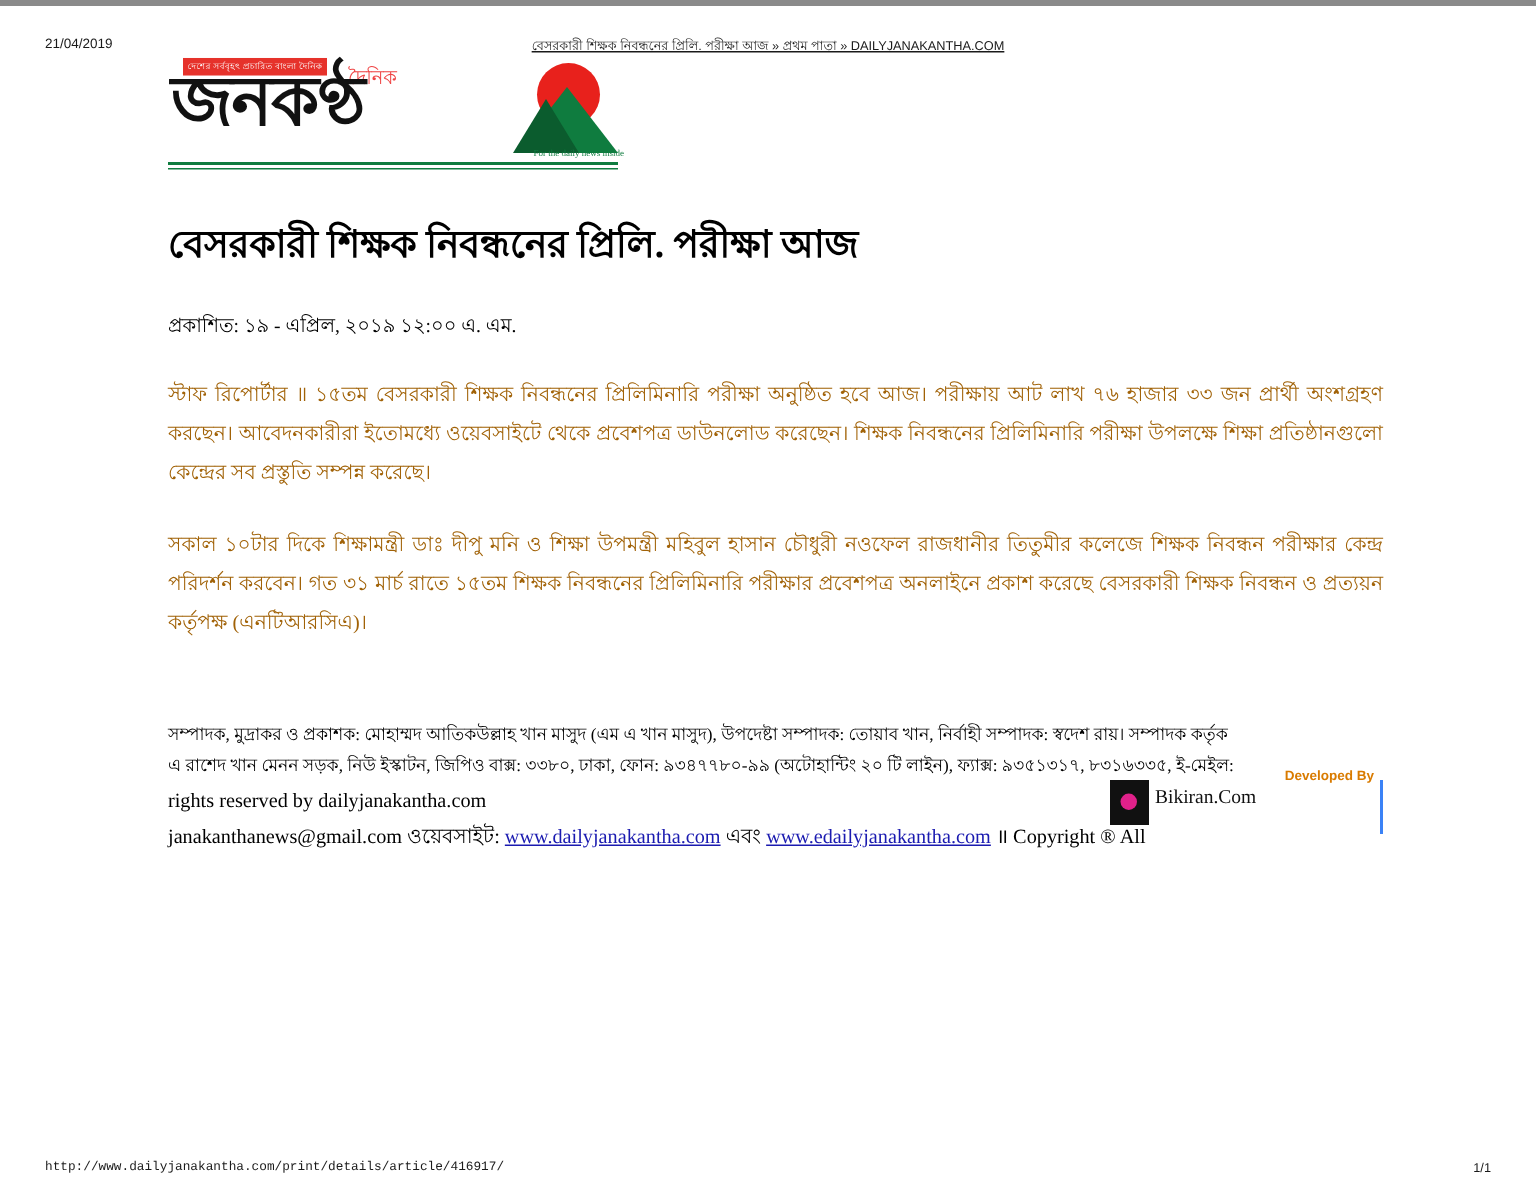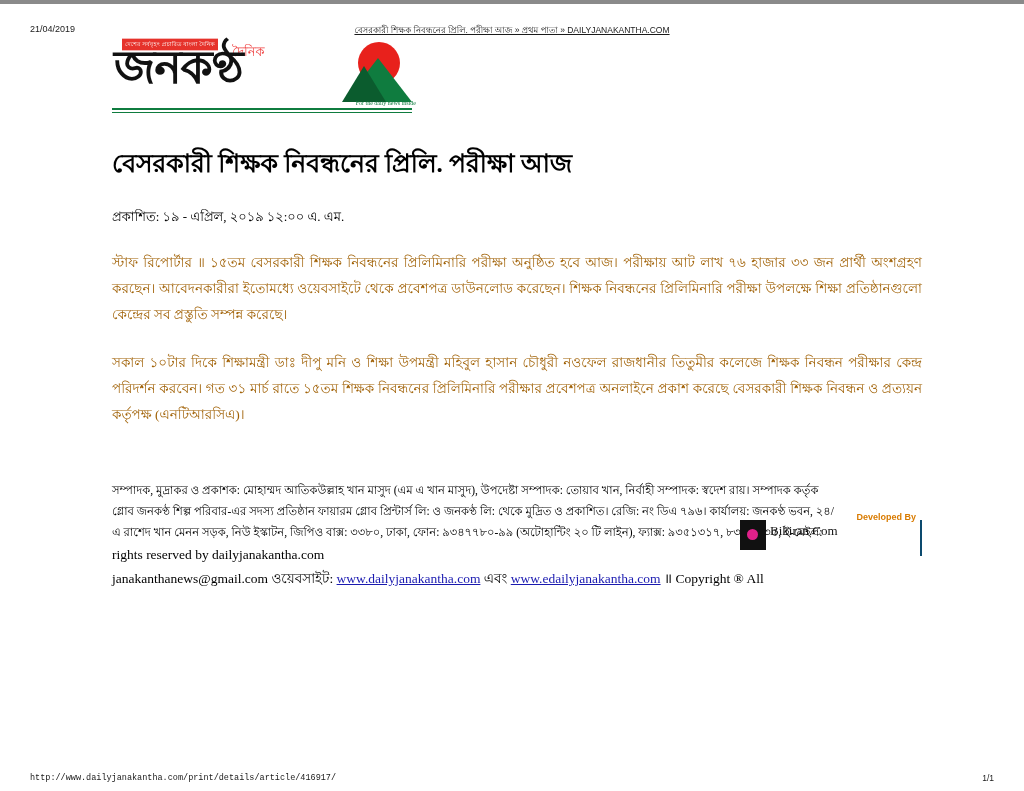--- a/index.html
+++ b/index.html
@@ -198,21 +198,21 @@
     text-decoration: underline;
   }
 
   
   .credit {
     position: absolute;
     right: 102px;
     top: 516px;
     width: 180px;
     height: 36px;
-    border-right: 2px solid #0c4a6e;
+    border-right: 2px solid #3b82f6;
   }
   .credit .dev-by {
     position: absolute;
     right: 4px;
     top: -8px;
     font-family: "Liberation Sans", sans-serif;
     font-size: 9px;
     font-weight: bold;
     color: #d97b00;
   }
@@ -272,21 +272,20 @@
 
     <div class="published">প্রকাশিত: ১৯ - এপ্রিল, ২০১৯ ১২:০০ এ. এম.</div>
 
     <div class="article">
       <p>স্টাফ রিপোর্টার ॥ ১৫তম বেসরকারী শিক্ষক নিবন্ধনের প্রিলিমিনারি পরীক্ষা অনুষ্ঠিত হবে আজ। পরীক্ষায় আট লাখ ৭৬ হাজার ৩৩ জন প্রার্থী অংশগ্রহণ করছেন। আবেদনকারীরা ইতোমধ্যে ওয়েবসাইটে থেকে প্রবেশপত্র ডাউনলোড করেছেন। শিক্ষক নিবন্ধনের প্রিলিমিনারি পরীক্ষা উপলক্ষে শিক্ষা প্রতিষ্ঠানগুলো কেন্দ্রের সব প্রস্তুতি সম্পন্ন করেছে।</p>
       <p>সকাল ১০টার দিকে শিক্ষামন্ত্রী ডাঃ দীপু মনি ও শিক্ষা উপমন্ত্রী মহিবুল হাসান চৌধুরী নওফেল রাজধানীর তিতুমীর কলেজে শিক্ষক নিবন্ধন পরীক্ষার কেন্দ্র পরিদর্শন করবেন। গত ৩১ মার্চ রাতে ১৫তম শিক্ষক নিবন্ধনের প্রিলিমিনারি পরীক্ষার প্রবেশপত্র অনলাইনে প্রকাশ করেছে বেসরকারী শিক্ষক নিবন্ধন ও প্রত্যয়ন কর্তৃপক্ষ (এনটিআরসিএ)।</p>
     </div>
 
     <div class="colophon">
       <div>সম্পাদক, মুদ্রাকর ও প্রকাশক: মোহাম্মদ আতিকউল্লাহ খান মাসুদ (এম এ খান মাসুদ), উপদেষ্টা সম্পাদক: তোয়াব খান, নির্বাহী সম্পাদক: স্বদেশ রায়। সম্পাদক কর্তৃক</div>
-      <div>গ্লোব জনকণ্ঠ শিল্প পরিবার-এর সদস্য প্রতিষ্ঠান ফায়ারম গ্লোব প্রিন্টার্স লি: ও জনকণ্ঠ লি: থেকে মুদ্রিত ও প্রকাশিত। রেজি: নং ডিএ ৭৯৬। কার্যালয়: জনকণ্ঠ ভবন, ২৪/</div>
       <div>এ রাশেদ খান মেনন সড়ক, নিউ ইস্কাটন, জিপিও বাক্স: ৩৩৮০, ঢাকা, ফোন: ৯৩৪৭৭৮০-৯৯ (অটোহান্টিং ২০ টি লাইন), ফ্যাক্স: ৯৩৫১৩১৭, ৮৩১৬৩৩৫, ই-মেইল:</div>
       <div class="big">rights reserved by dailyjanakantha.com</div>
       <div class="big">
         <span>janakanthanews@gmail.com</span>
         <span>ওয়েবসাইট:</span>
         <a href="#">www.dailyjanakantha.com</a>
         <span>এবং</span>
         <a href="#">www.edailyjanakantha.com</a>
         <span>॥ Copyright ® All</span>
       </div>

